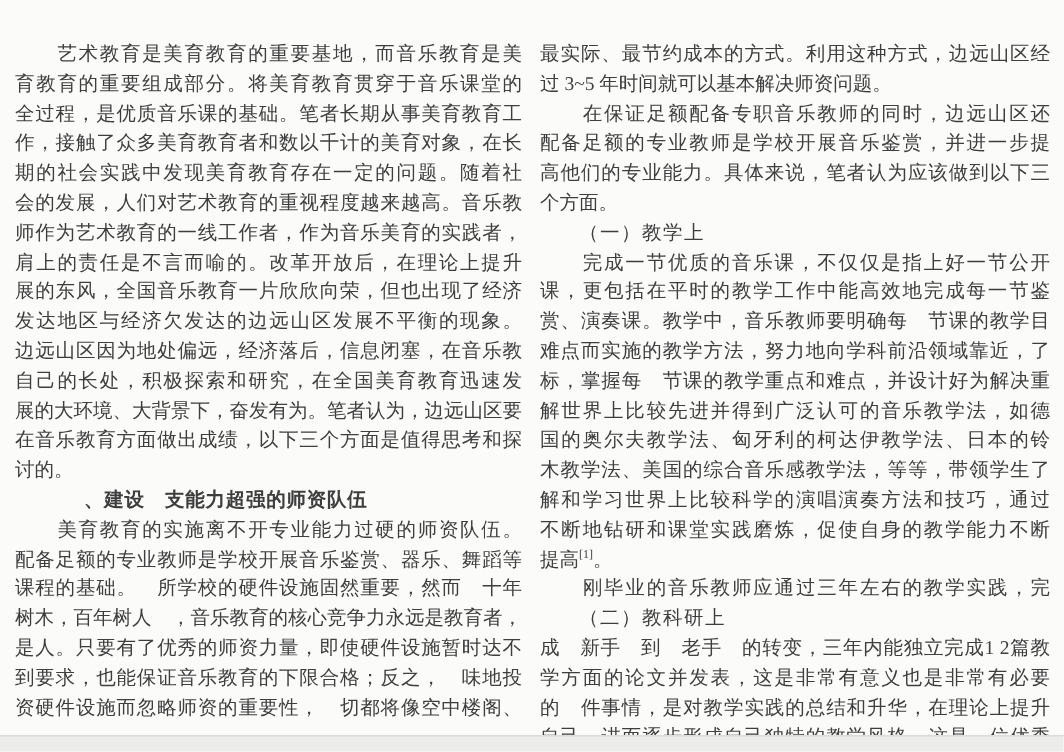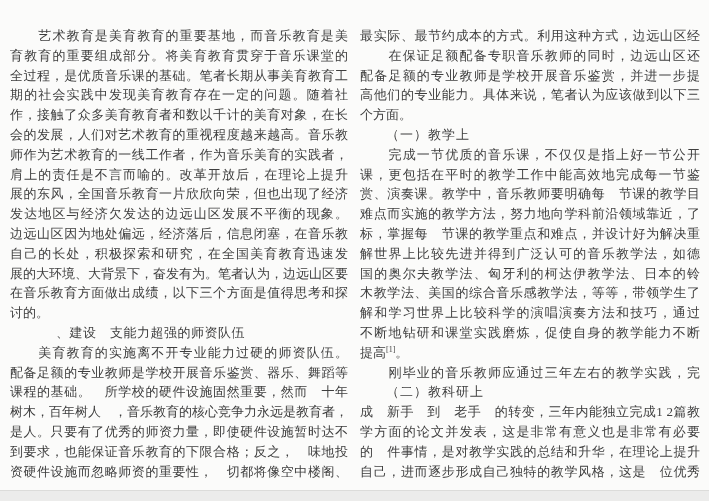--- a/index.html
+++ b/index.html
@@ -20,21 +20,21 @@
   .col-left{left:10px;width:338px;}
   .col-right{left:360px;width:340px;}
   .line{
     height:19.8px;line-height:19.8px;
     white-space:nowrap;overflow:hidden;
     text-align:justify;text-align-last:justify;
   }
   .line.end{text-align-last:left;}
   .line.h1{
     text-align-last:left;
-    font-weight:normal;
+    font-weight:bold;
     font-family:"Liberation Sans","DejaVu Sans",sans-serif;
     padding-left:46px;letter-spacing:0.5px;
   }
   .line.h2{
     text-align-last:left;
     padding-left:26px;letter-spacing:1px;
   }
   sup{font-size:8px;line-height:0;vertical-align:super;}
   .footer-strip{
     position:absolute;left:0;right:0;bottom:0;height:10px;
@@ -44,22 +44,22 @@
 </style>
 </head>
 <body>
 
 <div class="page">
   <div class="col col-left">
 
   <div class="line">　　艺术教育是美育教育的重要基地，而音乐教育是美</div>
       <div class="line">育教育的重要组成部分。将美育教育贯穿于音乐课堂的</div>
       <div class="line">全过程，是优质音乐课的基础。笔者长期从事美育教育工</div>
+      <div class="line">作，接触了众多美育教育者和数以千计的美育对象，在长</div>
       <div class="line">期的社会实践中发现美育教育存在一定的问题。随着社</div>
-      <div class="line">作，接触了众多美育教育者和数以千计的美育对象，在长</div>
       <div class="line">会的发展，人们对艺术教育的重视程度越来越高。音乐教</div>
       <div class="line">师作为艺术教育的一线工作者，作为音乐美育的实践者，</div>
       <div class="line">肩上的责任是不言而喻的。改革开放后，在理论上提升</div>
       <div class="line">展的东风，全国音乐教育一片欣欣向荣，但也出现了经济</div>
       <div class="line">发达地区与经济欠发达的边远山区发展不平衡的现象。</div>
       <div class="line">边远山区因为地处偏远，经济落后，信息闭塞，在音乐教</div>
       <div class="line">自己的长处，积极探索和研究，在全国美育教育迅速发</div>
       <div class="line">展的大环境、大背景下，奋发有为。笔者认为，边远山区要</div>
       <div class="line">在音乐教育方面做出成绩，以下三个方面是值得思考和探</div>
       <div class="line end">讨的。</div>
@@ -68,20 +68,21 @@
       <div class="line">配备足额的专业教师是学校开展音乐鉴赏、器乐、舞蹈等</div>
       <div class="line">课程的基础。　所学校的硬件设施固然重要，然而　十年</div>
       <div class="line">树木，百年树人　，音乐教育的核心竞争力永远是教育者，</div>
       <div class="line">是人。只要有了优秀的师资力量，即使硬件设施暂时达不</div>
       <div class="line">到要求，也能保证音乐教育的下限合格；反之，　味地投</div>
       <div class="line">资硬件设施而忽略师资的重要性，　切都将像空中楼阁、</div>
     </div>
   <div class="col col-right">
 
   <div class="line">最实际、最节约成本的方式。利用这种方式，边远山区经</div>
+      <div class="line end">过 3~5 年时间就可以基本解决师资问题。</div>
       <div class="line">　　在保证足额配备专职音乐教师的同时，边远山区还</div>
       <div class="line">配备足额的专业教师是学校开展音乐鉴赏，并进一步提</div>
       <div class="line">高他们的专业能力。具体来说，笔者认为应该做到以下三</div>
       <div class="line end">个方面。</div>
       <div class="line h2">（一）教学上</div>
       <div class="line">　　完成一节优质的音乐课，不仅仅是指上好一节公开</div>
       <div class="line">课，更包括在平时的教学工作中能高效地完成每一节鉴</div>
       <div class="line">赏、演奏课。教学中，音乐教师要明确每　节课的教学目</div>
       <div class="line">难点而实施的教学方法，努力地向学科前沿领域靠近，了</div>
       <div class="line">标，掌握每　节课的教学重点和难点，并设计好为解决重</div>

